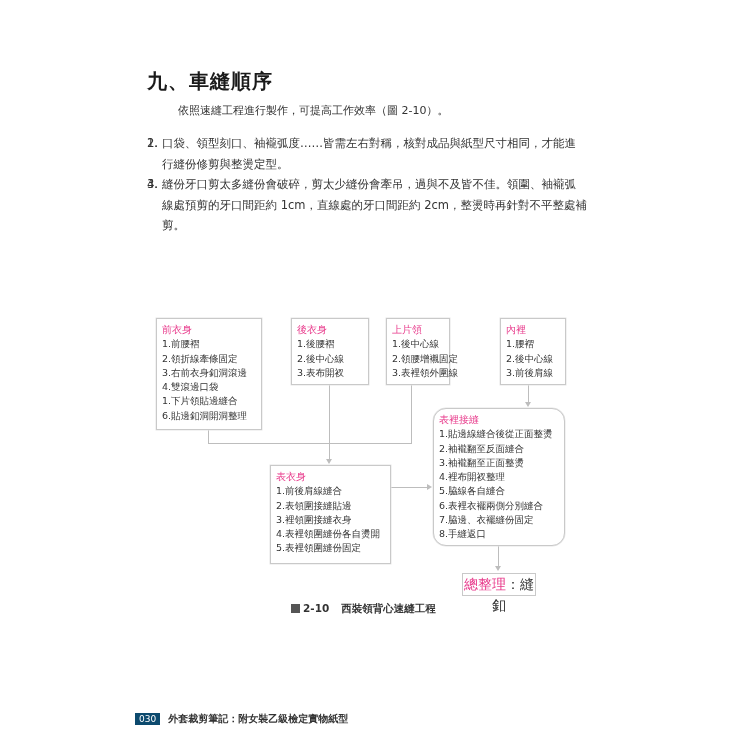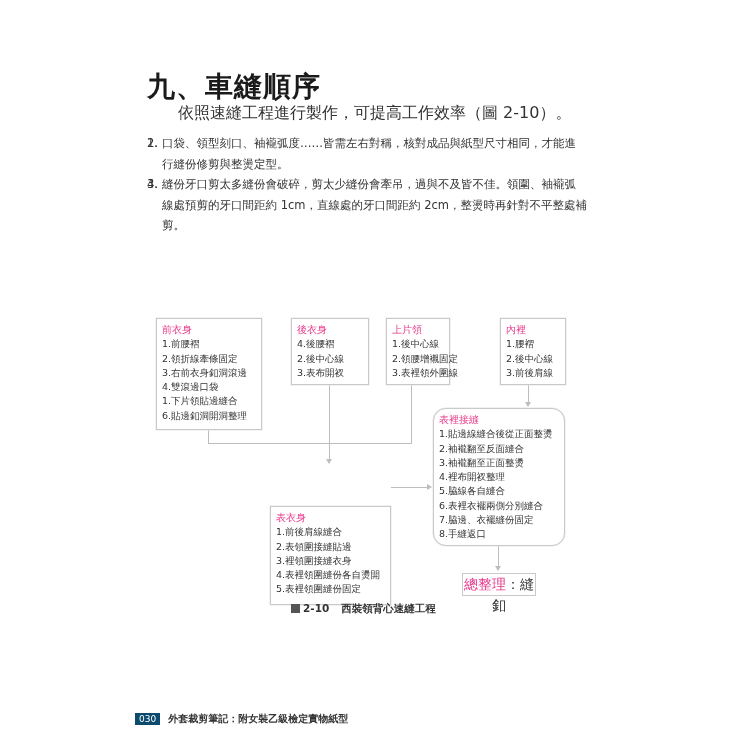--- a/index.html
+++ b/index.html
@@ -1,20 +1,20 @@
 <!DOCTYPE html>
 <html><head>
 <meta charset="utf-8">
 <style>
   html, body { margin:0; padding:0; background:#ffffff; }
   body { width:750px; height:750px; position:relative; overflow:hidden;
          font-family:"DejaVu Sans", "Liberation Sans", sans-serif; color:#2a2a2a; }
   .heading { position:absolute; left:147px; top:68px; font-family:"DejaVu Serif","Liberation Serif",serif;
-             font-size:28px; font-weight:bold; color:#1a1a1a; letter-spacing:1px; }
-  .intro { position:absolute; left:178px; top:103px; font-size:16px; color:#333; }
+             font-size:20px; font-weight:bold; color:#1a1a1a; letter-spacing:1px; }
+  .intro { position:absolute; left:178px; top:103px; font-size:11px; color:#333; }
   .list { position:absolute; left:147px; top:133px; width:440px; font-size:11.5px; line-height:20.5px; color:#333; }
   .list .item { position:relative; padding-left:15px; }
   .list .num { position:absolute; left:0; top:0; }
   .box { position:absolute; border:1px solid #c9c9c9; background:#fff; box-sizing:border-box;
          padding:4px 5px; font-size:9.5px; line-height:14.3px; color:#333; box-shadow:0 0 0 0.5px #e5e5e5; }
   .box .title { color:#e8388a; font-size:10px; }
   .box .entry { white-space:nowrap; }
   .line { position:absolute; background:#bdbdbd; }
   .arrow-down { position:absolute; width:0; height:0; border-left:3px solid transparent;
                 border-right:3px solid transparent; border-top:5px solid #bdbdbd; }
@@ -70,21 +70,21 @@
   <div class="entry">1.前腰褶</div>
   <div class="entry">2.領折線牽條固定</div>
   <div class="entry">3.右前衣身釦洞滾邊</div>
   <div class="entry">4.雙滾邊口袋</div>
   <div class="entry">1.下片領貼邊縫合</div>
   <div class="entry">6.貼邊釦洞開洞整理</div>
 </div>
 
 <div class="box" style="left:291px;top:318px;width:78px;height:67px;">
   <div class="title">後衣身</div>
-  <div class="entry">4.後腰褶</div>
+  <div class="entry">1.後腰褶</div>
   <div class="entry">2.後中心線</div>
   <div class="entry">3.表布開衩</div>
 </div>
 
 <div class="box" style="left:386px;top:318px;width:64px;height:67px;">
   <div class="title">上片領</div>
   <div class="entry">1.後中心線</div>
   <div class="entry">2.領腰增襯固定</div>
   <div class="entry">3.表裡領外圍線</div>
 </div>
@@ -101,21 +101,21 @@
   <div class="entry">1.貼邊線縫合後從正面整燙</div>
   <div class="entry">2.袖襱翻至反面縫合</div>
   <div class="entry">3.袖襱翻至正面整燙</div>
   <div class="entry">4.裡布開衩整理</div>
   <div class="entry">5.脇線各自縫合</div>
   <div class="entry">6.表裡衣襬兩側分別縫合</div>
   <div class="entry">7.脇邊、衣襬縫份固定</div>
   <div class="entry">8.手縫返口</div>
 </div>
 
-<div class="box" style="left:270px;top:465px;width:121px;height:99px;margin-top:41px;">
+<div class="box" style="left:270px;top:465px;width:121px;height:99px;">
   <div class="title">表衣身</div>
   <div class="entry">1.前後肩線縫合</div>
   <div class="entry">2.表領圍接縫貼邊</div>
   <div class="entry">3.裡領圍接縫衣身</div>
   <div class="entry">4.表裡領圍縫份各自燙開</div>
   <div class="entry">5.表裡領圍縫份固定</div>
 </div>
 
 <div class="summary">
   <span class="pink">總整理</span><span>：</span><span>縫釦</span>

